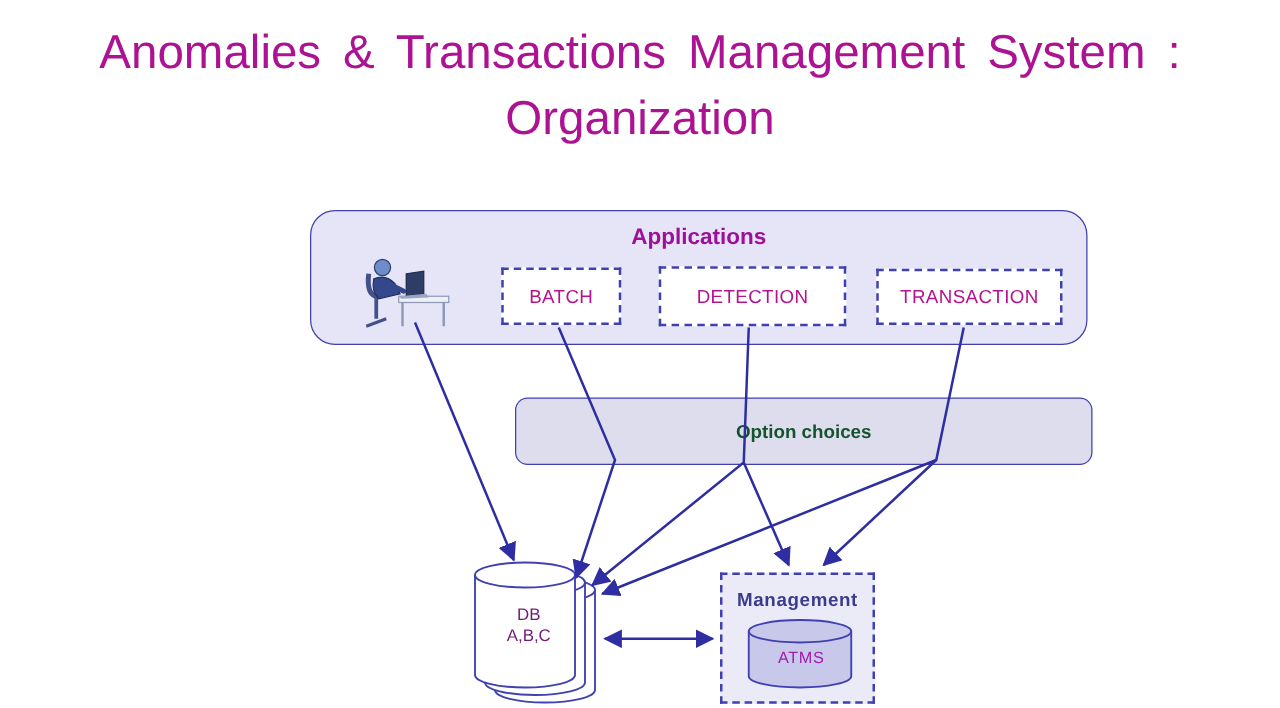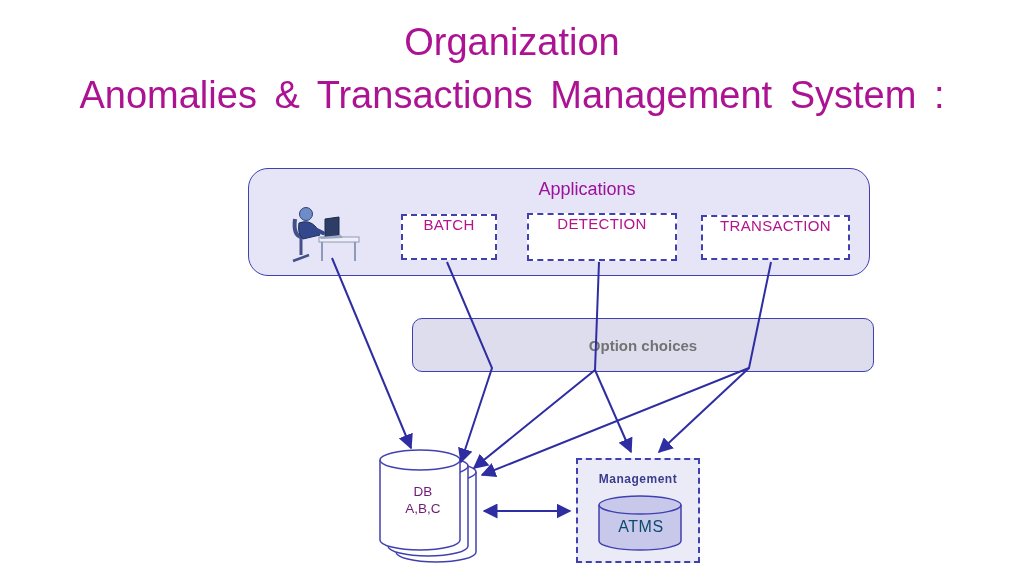--- a/index.html
+++ b/index.html
@@ -12,69 +12,69 @@
     position:absolute;top:16px;left:0;width:100%;text-align:center;
     color:#ac1392;font-size:38px;line-height:53px;word-spacing:7px;font-weight:400;
   }
   
   .apps-panel{
     position:absolute;left:248px;top:168px;width:622px;height:108px;
     background:#e5e5f7;border:1.5px solid #4040b0;border-radius:20px;box-sizing:border-box;
   }
   .apps-label{
     position:absolute;top:10px;left:0;width:100%;text-align:center;
-    font-weight:normal;font-size:18px;color:#9c109c;margin-left:28px;
+    font-weight:bold;font-size:18px;color:#9c109c;
   }
   .module{
     position:absolute;background:#ffffff;border:2px dashed #4040b0;box-sizing:border-box;
-    display:flex;align-items:flex-start;justify-content:center;
+    display:flex;align-items:center;justify-content:center;
     color:#b5128d;font-size:15px;letter-spacing:0.3px;
   }
   .module.batch{left:152px;top:45px;width:96px;height:46px;}
   .module.detection{left:278px;top:44px;width:150px;height:48px;}
   .module.transaction{left:452px;top:46px;width:149px;height:45px;}
   .person-icon{position:absolute;left:40px;top:36px;width:74px;height:60px;}
   
   .option-box{
     position:absolute;left:412px;top:318px;width:462px;height:54px;
     background:#dddded;border:1.5px solid #4040b0;border-radius:10px;box-sizing:border-box;
     display:flex;align-items:center;justify-content:center;
-    color:#737373;font-weight:bold;font-size:15px;
+    color:#14532d;font-weight:bold;font-size:15px;
   }
   
   .db-svg{position:absolute;left:378px;top:448px;width:108px;height:116px;}
   .db-label{
     position:absolute;left:382px;top:483px;width:82px;text-align:center;z-index:3;
     color:#701a75;font-size:13.5px;line-height:17px;
   }
   
   .mgmt-box{
     position:absolute;left:576px;top:458px;width:124px;height:105px;box-sizing:border-box;
     background:#ebebf7;border:2px dashed #4040b0;
   }
   .mgmt-label{
     position:absolute;top:12px;left:0;width:100%;text-align:center;
-    font-size:12px;font-weight:bold;color:#3c3c8e;letter-spacing:0.5px;
+    font-size:15px;font-weight:bold;color:#3c3c8e;letter-spacing:0.5px;
   }
   .atms-svg{position:absolute;left:597px;top:495px;width:88px;height:58px;}
   .atms-label{
     position:absolute;left:597px;top:518px;width:88px;text-align:center;z-index:3;
-    color:#0c4a6e;font-size:16px;letter-spacing:0.5px;
+    color:#a21caf;font-size:13px;letter-spacing:0.5px;
   }
   
   .arrows{position:absolute;left:0;top:0;width:1024px;height:566px;z-index:6;pointer-events:none;}
 </style>
 </head>
 <body>
 
 <div class="slide">
 
   <div class="title">
+    <div>Anomalies &amp; Transactions Management System :</div>
     <div>Organization</div>
-    <div>Anomalies &amp; Transactions Management System :</div>
   </div>
 
   <div class="apps-panel">
     <div class="apps-label">Applications</div>
 
     <svg class="person-icon" viewBox="0 0 74 60">
 
       <rect x="30" y="32" width="40" height="5" fill="#eef0f6" stroke="#8f9ab8" stroke-width="1"></rect>
       <line x1="33" y1="37" x2="33" y2="56" stroke="#8f9ab8" stroke-width="2"></line>
       <line x1="66" y1="37" x2="66" y2="56" stroke="#8f9ab8" stroke-width="2"></line>

